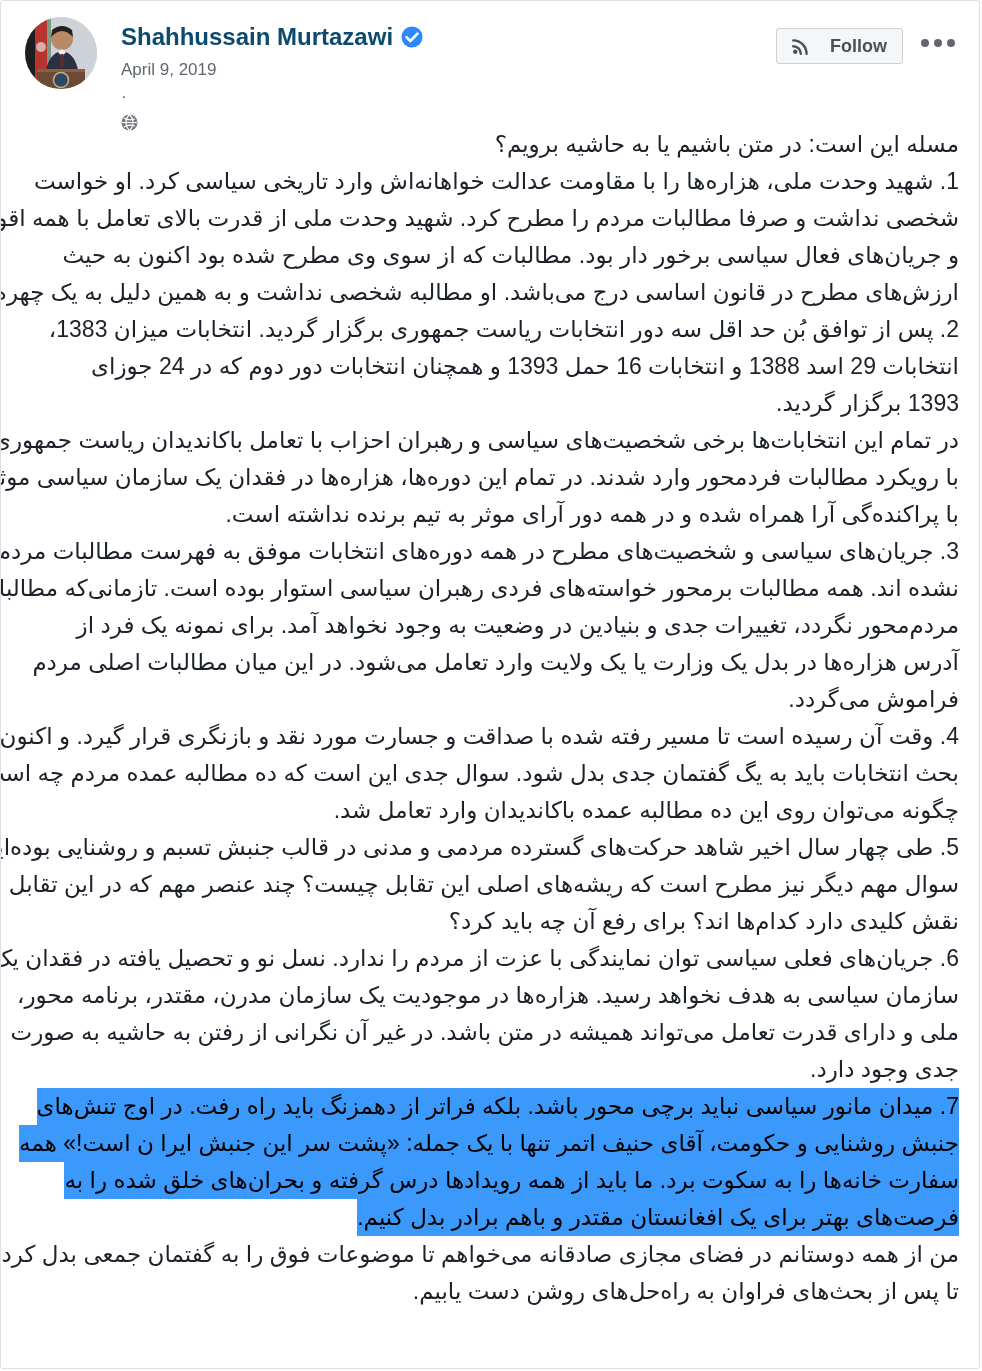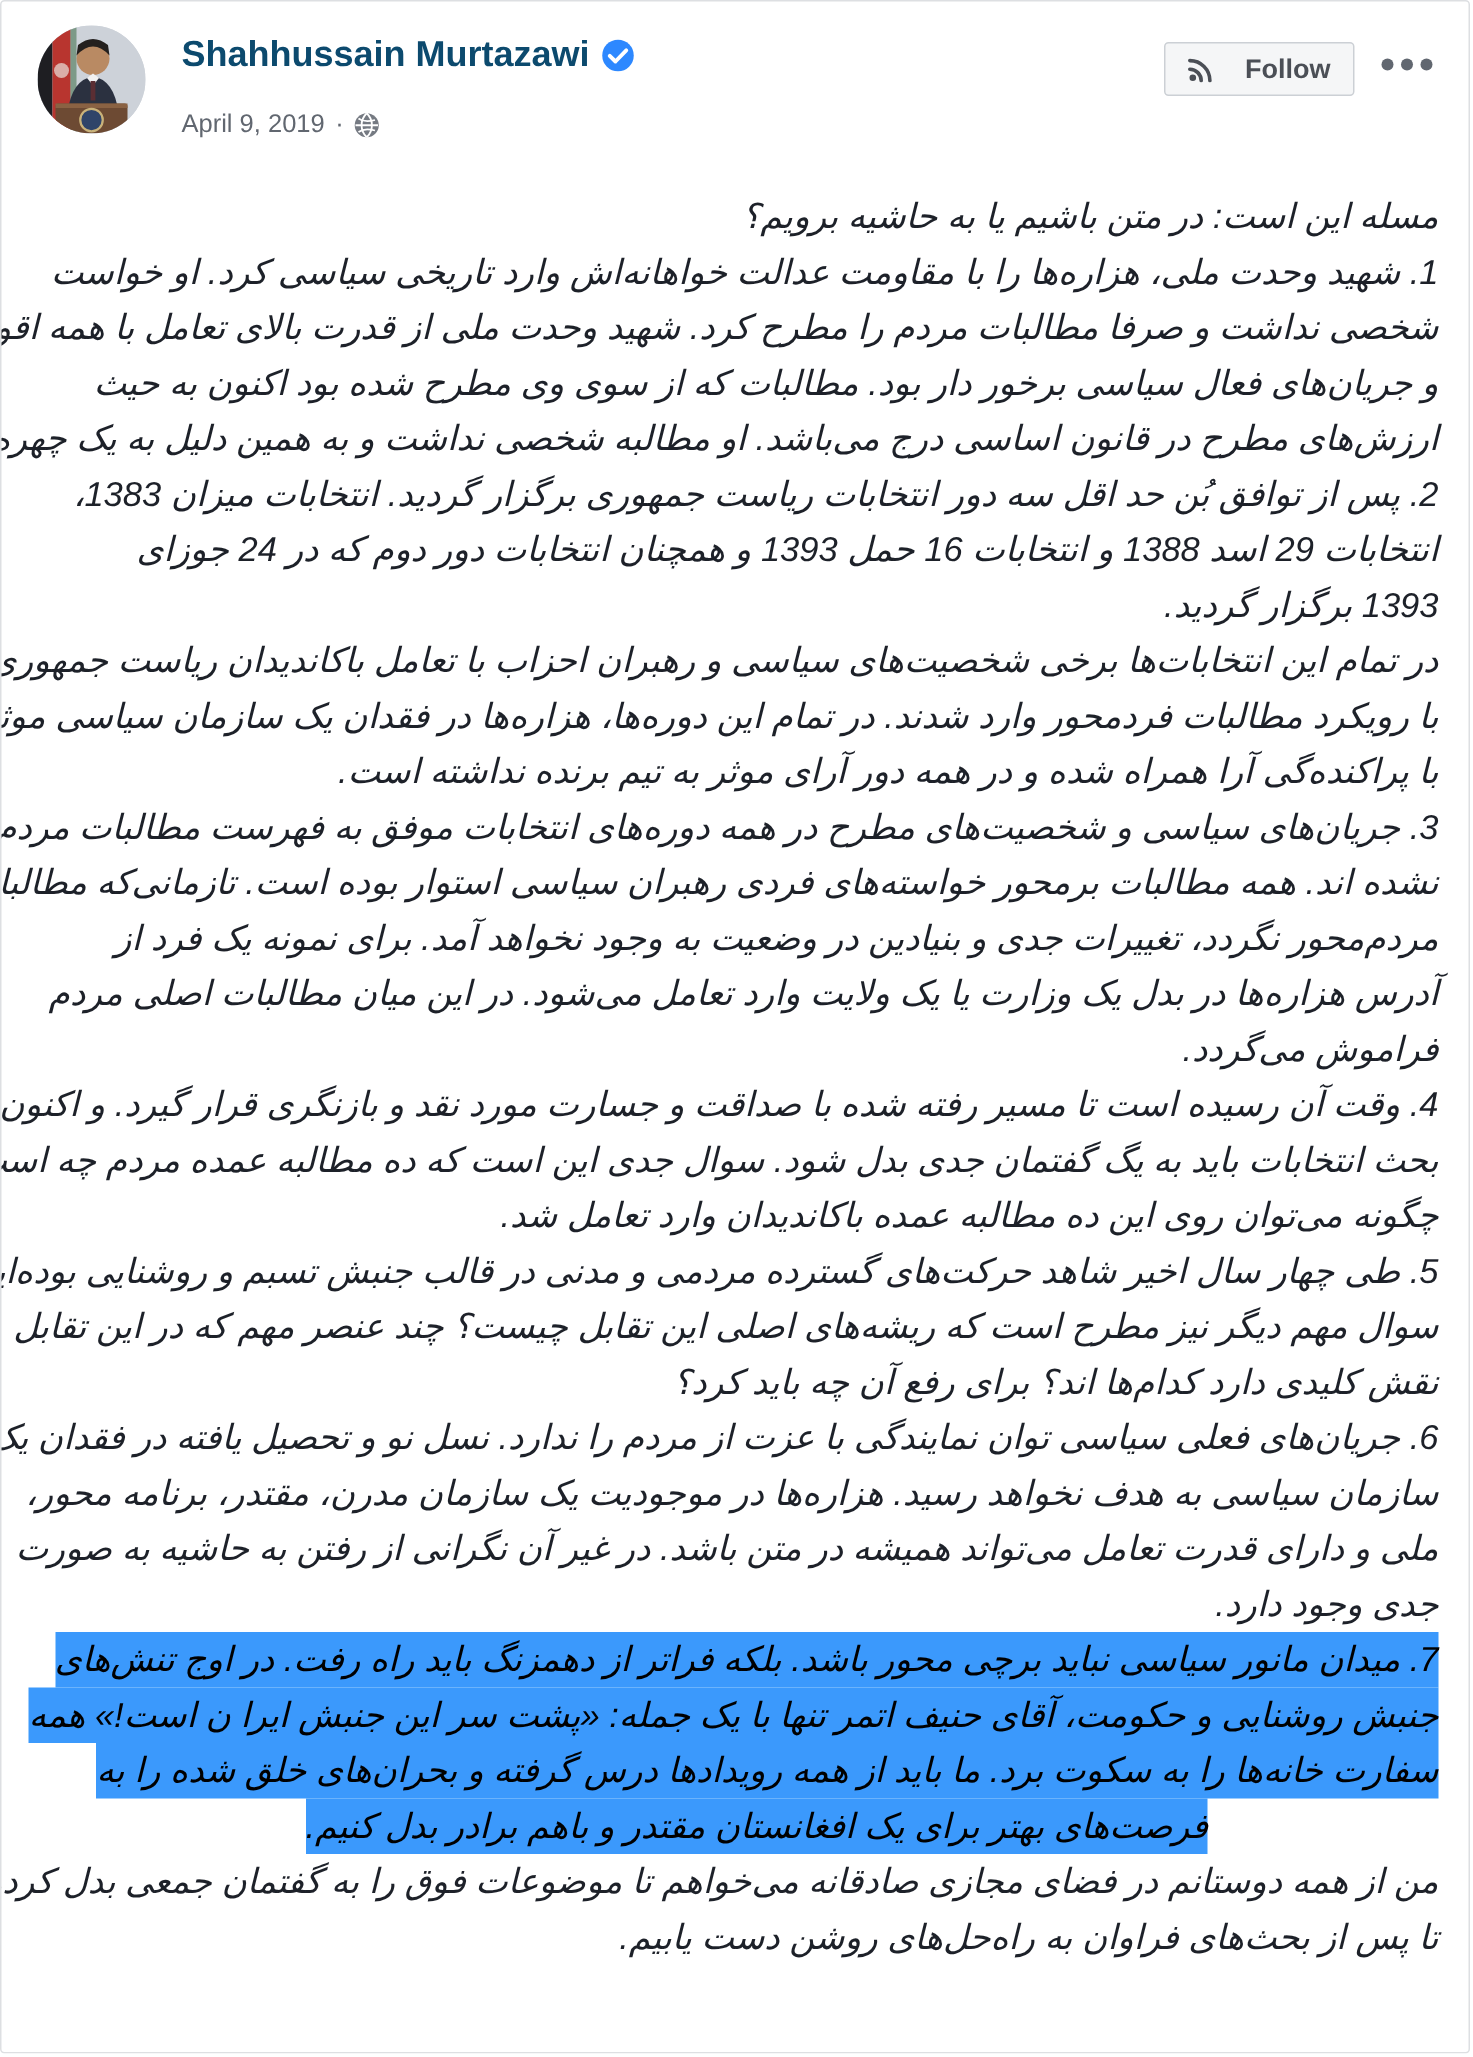--- a/index.html
+++ b/index.html
@@ -11,39 +11,39 @@
   }
   
   .header { position:relative; height:100px; }
   .avatar {
     position:absolute; left:24px; top:16px; width:72px; height:72px;
     border-radius:50%; overflow:hidden; cursor:pointer; background:#cfd4da;
   }
   .hd-text { position:absolute; left:120px; top:22px; }
   .author-row { display:flex; align-items:center; gap:8px; }
   .author { color:#0c4a6e; font-weight:bold; font-size:24px; text-decoration:none; cursor:pointer; }
-  .meta { display:flex; align-items:center; gap:7px; color:#616770; font-size:17px; margin-top:22px; }
+  .meta { display:flex; align-items:flex-start; gap:7px; color:#616770; font-size:17px; margin-top:9px;flex-direction:column; }
   .meta .dot-sep { color:#616770; }
   .follow-btn {
     position:absolute; right:76px; top:27px; height:36px; box-sizing:border-box;
     padding:0 15px; background:#f5f6f7; border:1px solid #ccd0d5; border-radius:3px;
     color:#4b4f56; font-weight:bold; font-size:18px;
     display:flex; align-items:center; gap:21px; cursor:pointer;
     font-family:"Liberation Sans","DejaVu Sans",sans-serif;
   }
   .more-btn { position:absolute; right:20px; top:32px; display:flex; gap:5px; padding:6px 4px; cursor:pointer; }
   .more-btn i { width:8px; height:8px; background:#616770; border-radius:50%; }
   
   .post-body {
     direction:rtl; text-align:right;
     padding:25px 20px 0 12px;
     font-size:23px; color:#1d2129;
   }
-  .line { height:37px; line-height:37px; white-space:nowrap;font-style:italic; }
-  .line.left { text-align:center;margin-left:37px; }
+  .line { height:37px; line-height:37px; white-space:nowrap; }
+  .line.left { text-align:right;margin-left:37px; }
   .line .sel { background:#3b99fc; color:#000000; display:inline-block; height:37px; }
 </style>
 </head>
 <body>
 
 <div class="card">
 
   <div class="header">
 
     <div class="avatar">

